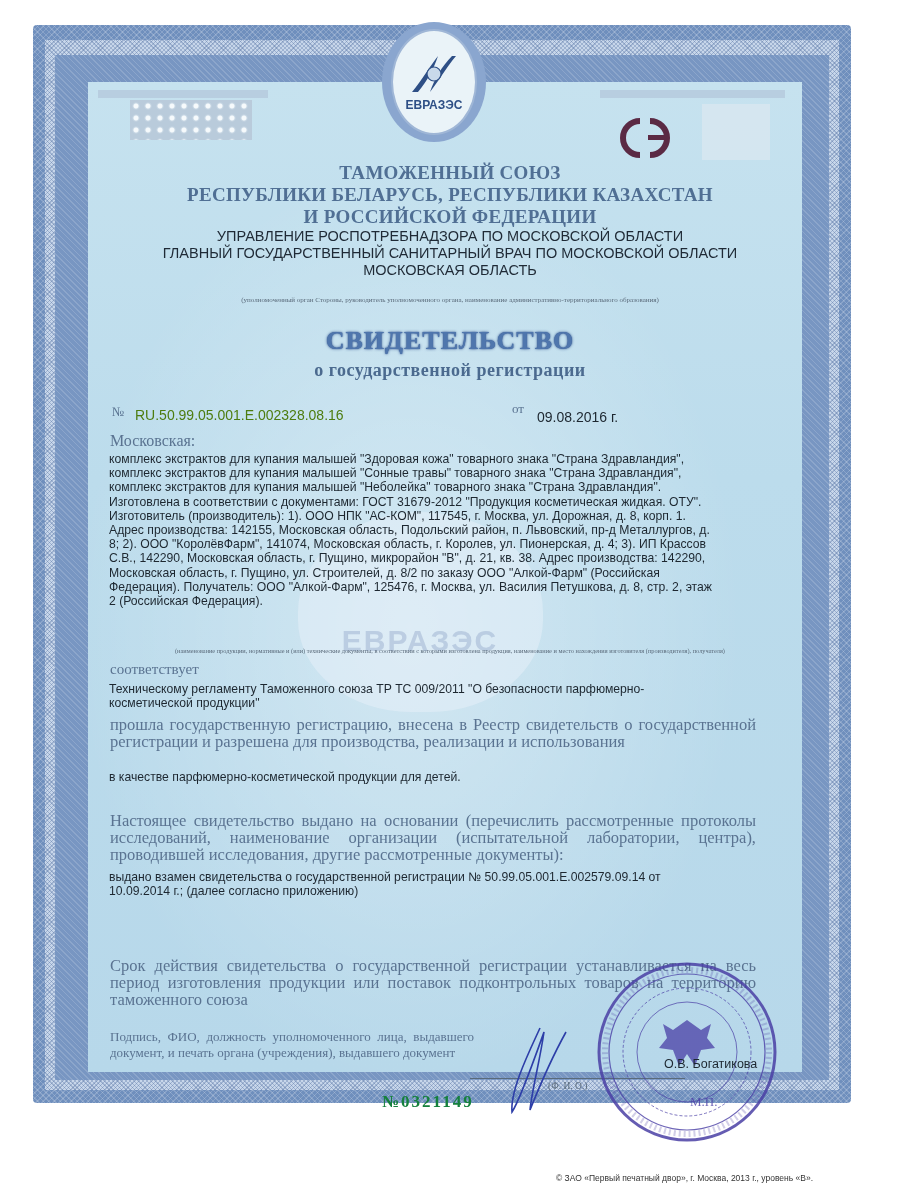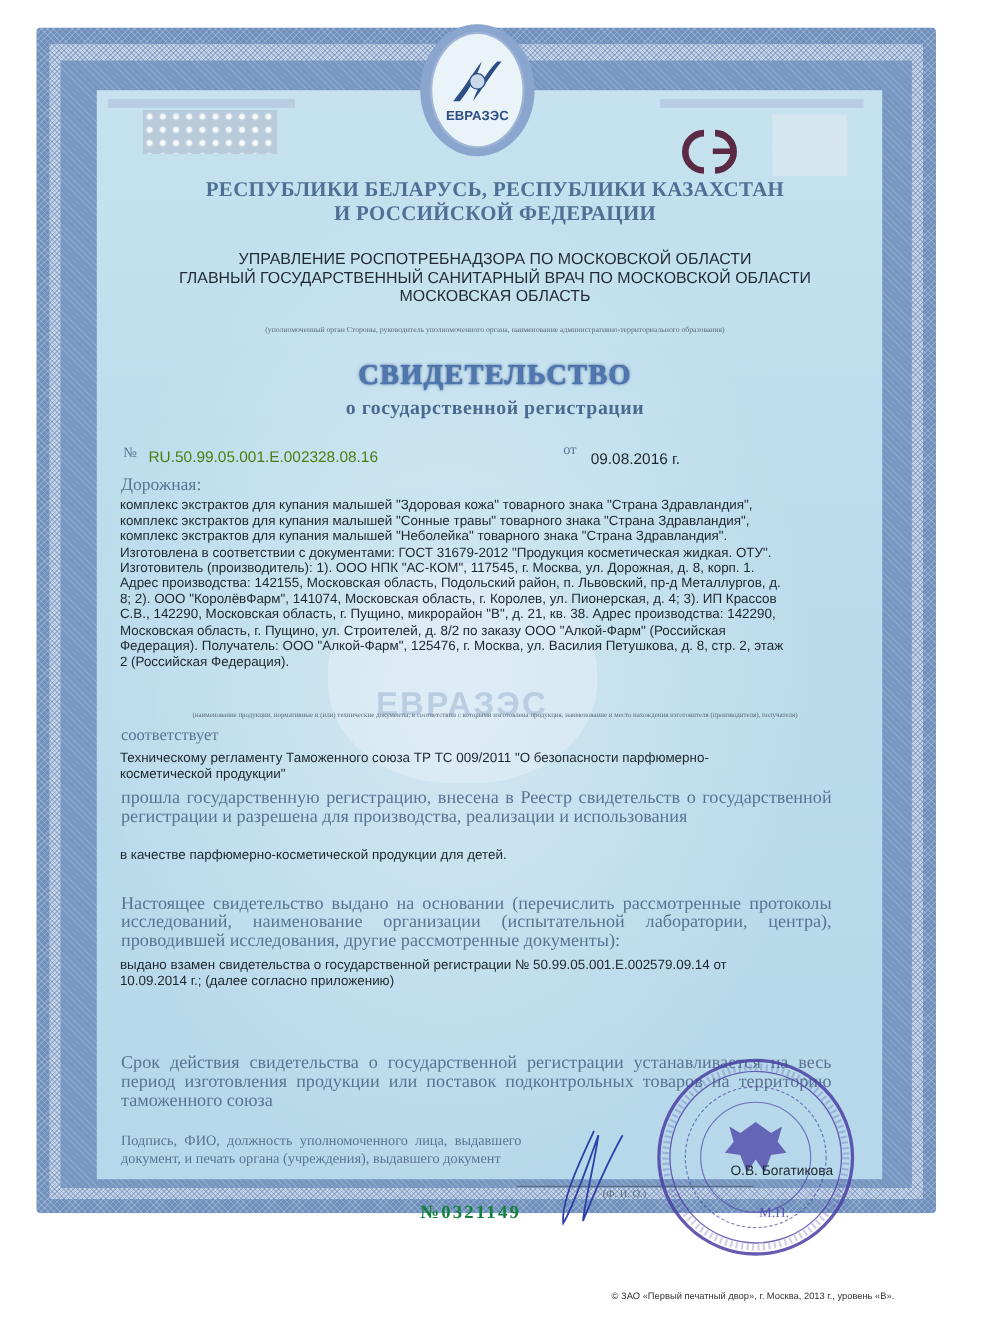--- a/index.html
+++ b/index.html
@@ -117,20 +117,21 @@
   </div>
 </div>
 
 <svg class="ce-mark" viewBox="0 0 70 46">
   <path d="M28 6 A17 17 0 1 0 28 40" fill="none" stroke="#5b2a44" stroke-width="6"></path>
   <path d="M38 6 A17 17 0 1 1 38 40" fill="none" stroke="#5b2a44" stroke-width="6"></path>
   <rect x="36" y="20" width="18" height="5" fill="#5b2a44"></rect>
 </svg>
 
 <div class="center union" style="top:162px;">
+  <div>ТАМОЖЕННЫЙ СОЮЗ</div>
   <div>РЕСПУБЛИКИ БЕЛАРУСЬ, РЕСПУБЛИКИ КАЗАХСТАН</div>
   <div>И РОССИЙСКОЙ ФЕДЕРАЦИИ</div>
 </div>
 <div class="center authority" style="top:228px;">
   <div>УПРАВЛЕНИЕ РОСПОТРЕБНАДЗОРА ПО МОСКОВСКОЙ ОБЛАСТИ</div>
   <div>ГЛАВНЫЙ ГОСУДАРСТВЕННЫЙ САНИТАРНЫЙ ВРАЧ ПО МОСКОВСКОЙ ОБЛАСТИ</div>
   <div>МОСКОВСКАЯ ОБЛАСТЬ</div>
 </div>
 <div class="center caption-tiny" style="top:296px; left:110px; width:680px;">(уполномоченный орган Стороны, руководитель уполномоченного органа, наименование административно-территориального образования)</div>
 
@@ -138,21 +139,21 @@
 <div class="center doc-subtitle" style="top:360px;">о государственной регистрации</div>
 
 <div style="position:absolute; left:112px; top:402px;" class="label-serif"><span style="font-size:13px;">№</span></div>
 <div style="position:absolute; left:135px; top:407px; font-size:14px; color:#4d7c0f;">RU.50.99.05.001.E.002328.08.16</div>
 <div style="position:absolute; left:512px; top:401px; font-size:13px;" class="label-serif">от</div>
 <div style="position:absolute; left:537px; top:409px; font-size:14px; color:#1d2730;">09.08.2016 г.</div>
 
 <div class="watermark"></div>
 <div class="watermark-text">ЕВРАЗЭС</div>
 
-<div style="position:absolute; left:110px; top:432px; font-size:16px;" class="label-serif">Дорожная:</div>
+<div style="position:absolute; left:110px; top:432px; font-size:16px;" class="label-serif">Московская:</div>
 <div class="body-text" style="position:absolute; left:109px; top:452px; width:680px;">
   <div>комплекс экстрактов для купания малышей "Здоровая кожа" товарного знака "Страна Здравландия",</div>
   <div>комплекс экстрактов для купания малышей "Сонные травы" товарного знака "Страна Здравландия",</div>
   <div>комплекс экстрактов для купания малышей "Неболейка" товарного знака "Страна Здравландия".</div>
   <div>Изготовлена в соответствии с документами: ГОСТ 31679-2012 "Продукция косметическая жидкая. ОТУ".</div>
   <div>Изготовитель (производитель): 1). ООО НПК "АС-КОМ", 117545, г. Москва, ул. Дорожная, д. 8, корп. 1.</div>
   <div>Адрес производства: 142155, Московская область, Подольский район, п. Львовский, пр-д Металлургов, д.</div>
   <div>8; 2). ООО "КоролёвФарм", 141074, Московская область, г. Королев, ул. Пионерская, д. 4; 3). ИП Крассов</div>
   <div>С.В., 142290, Московская область, г. Пущино, микрорайон "В", д. 21, кв. 38. Адрес производства: 142290,</div>
   <div>Московская область, г. Пущино, ул. Строителей, д. 8/2 по заказу ООО "Алкой-Фарм" (Российская</div>

